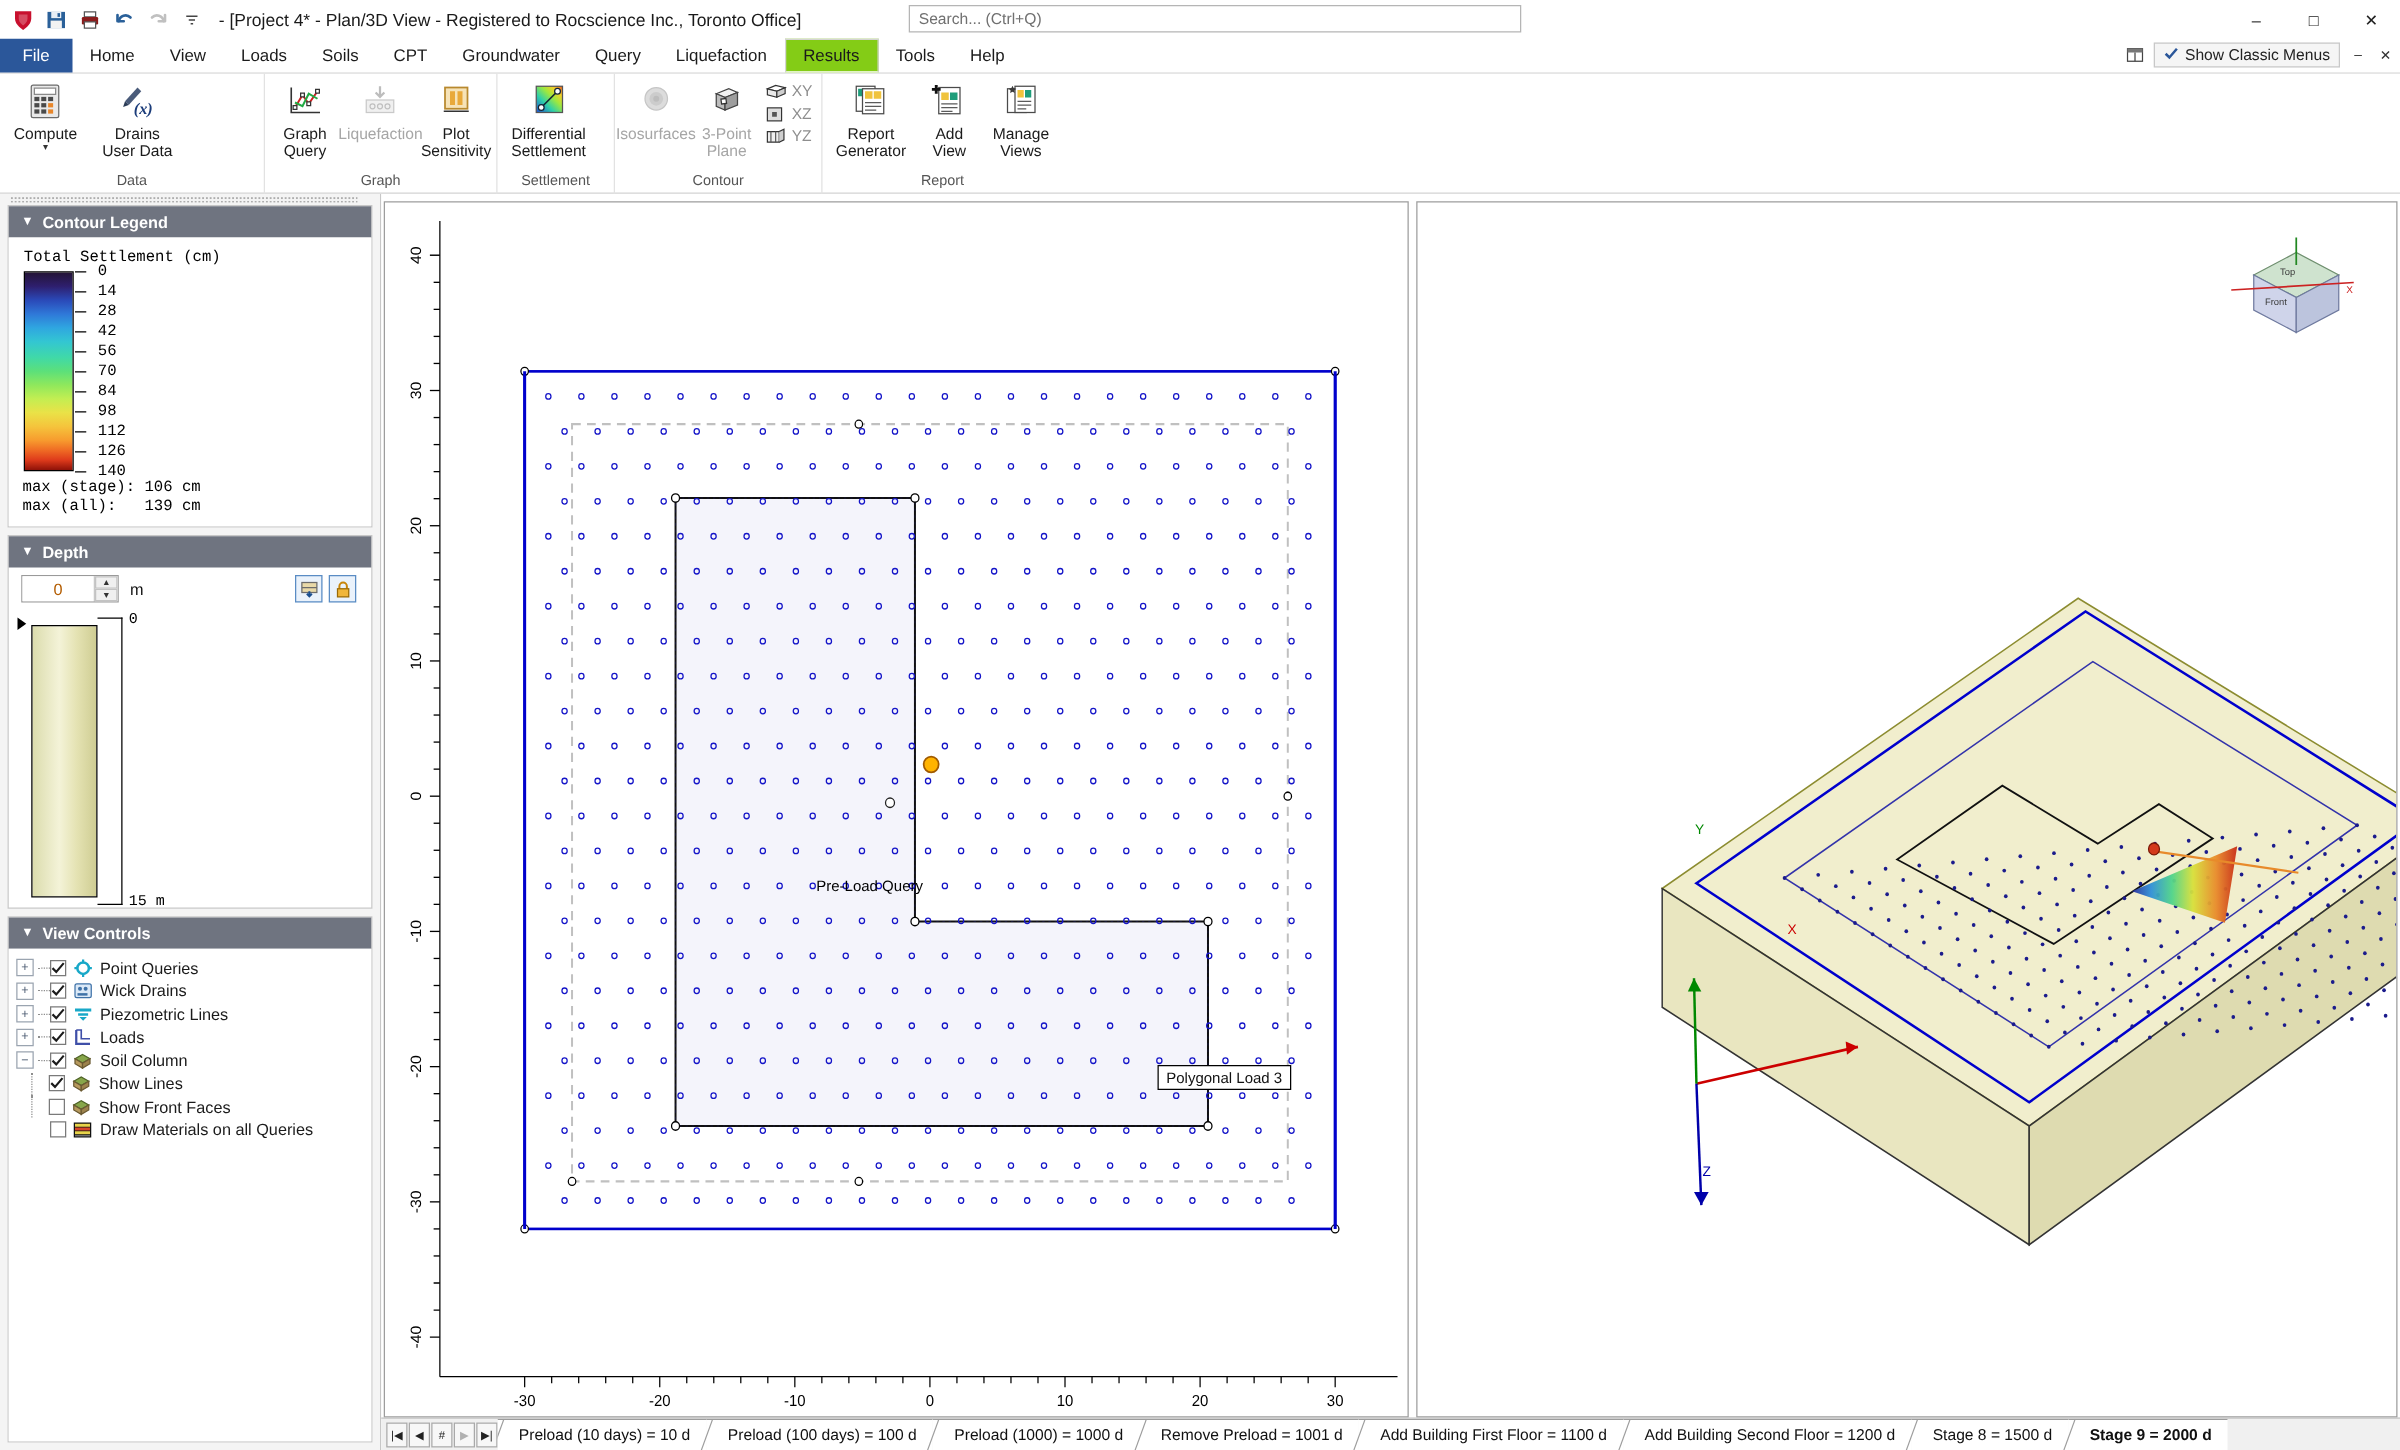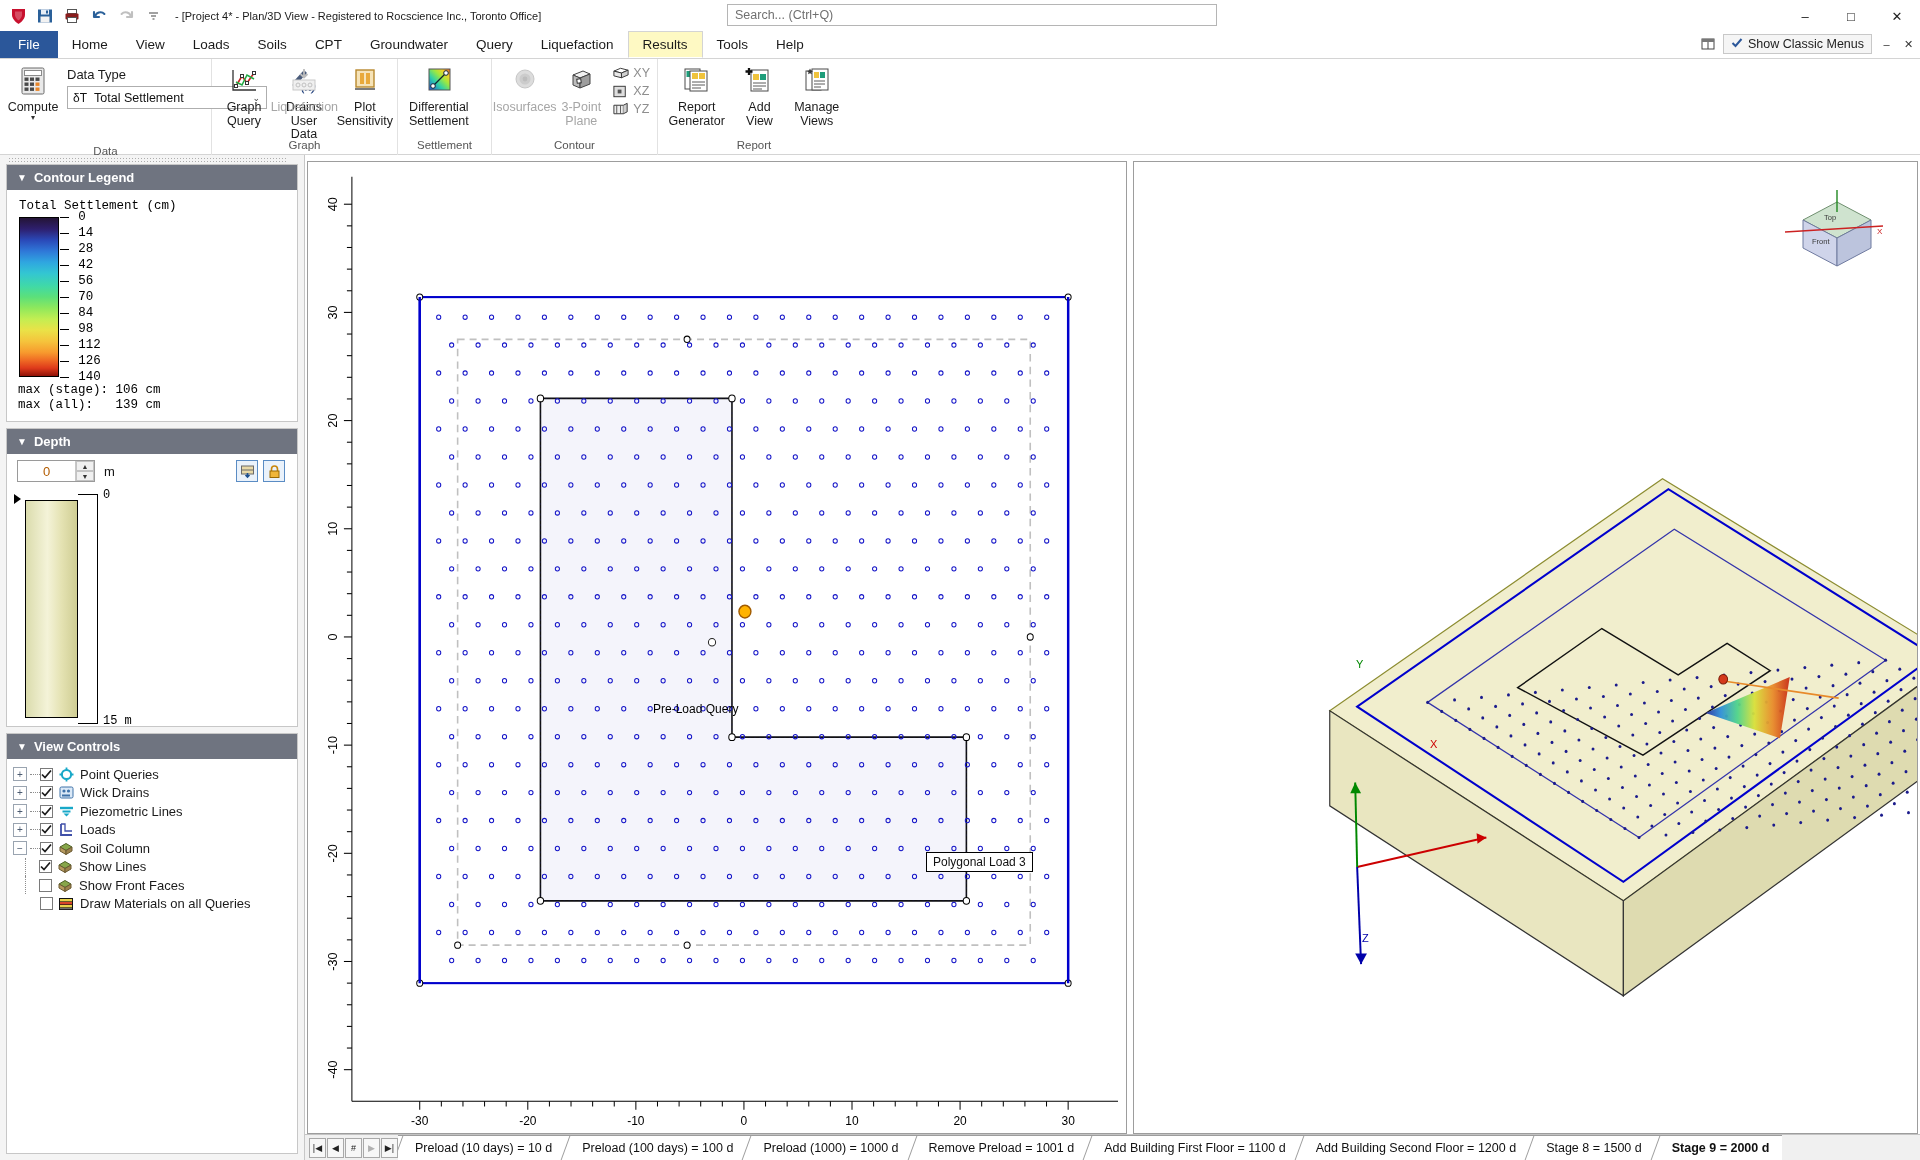--- a/index.html
+++ b/index.html
@@ -11,31 +11,31 @@
     font-size: 13px;
     background: #f0f0f0;
     -webkit-font-smoothing: antialiased;
   }
   .app { width:1920px; height:1160px; display:flex; flex-direction:column; background:#fdfdfd; }
 
   
   .titlebar { height:32px; display:flex; align-items:center; background:#ffffff; border-bottom:0px solid #ddd; position:relative; }
   .qat { display:flex; align-items:center; gap:7px; padding-left:8px; }
   .qat-ico { width:20px; height:20px; display:flex; align-items:center; justify-content:center; cursor:pointer; }
-  .title-text { margin-left:12px; font-size:11px; color:#1a1a1a; white-space:nowrap;text-align:center; }
+  .title-text { margin-left:12px; font-size:14px; color:#1a1a1a; white-space:nowrap;text-align:center; }
   .searchbox { position:absolute; left:727px; top:4px; width:490px; height:22px; border:1px solid #b5b5b5; background:#fff;
                font-size:12.5px; color:#707070; padding:0 7px; line-height:20px; }
   .wbtns { position:absolute; right:0; top:0; height:32px; display:flex; }
   .wbtn { width:46px; height:32px; display:flex; align-items:center; justify-content:center; font-size:13px; color:#222; cursor:pointer; }
 
   
   .tabbar { height:27px; background:#fff; display:flex; align-items:flex-end; position:relative; border-bottom:1px solid #d4d4d4; }
   .tab { padding:0 14px; height:26px; line-height:26px; font-size:13.5px; color:#1b1b1b; cursor:pointer; white-space:nowrap; }
   .tab.file { background:#2b579a; color:#fff; padding:0 18px; height:27px; line-height:27px; }
-  .tab.active { background:#fef9c3; border:1px solid #d4d4d4; border-bottom:1px solid #fff; position:relative; z-index:3; height:27px; line-height:26px; }
+  .tab.active { background:#84cc16; border:1px solid #d4d4d4; border-bottom:1px solid #fff; position:relative; z-index:3; height:27px; line-height:26px; }
   .tabbar-right { position:absolute; right:4px; top:2px; display:flex; align-items:center; gap:7px; font-size:12.5px; color:#222; }
   .classic-menus { display:flex; gap:5px; border:1px solid #c8c8c8; background:#f5f5f5; padding:2px 7px; height:20px; cursor:pointer; }
   .mini-btn { width:15px; height:15px; display:flex; align-items:center; justify-content:center; font-size:11px; color:#333; cursor:pointer; }
 
   
   .ribbon { height:96px; background:#fff; display:flex; border-bottom:1px solid #d4d4d4; position:relative; }
   .rgroup { display:flex; flex-direction:column; height:96px; border-right:1px solid #e2e2e2; position:relative; }
   .rgroup-items { display:flex; flex:1; align-items:flex-start; padding:3px 5px 0 5px; gap:2px; }
   .rgroup-label { height:17px; font-size:11.5px; color:#555; text-align:center; line-height:14px; }
   .ritem { width:auto; min-width:54px; padding:2px 6px; display:flex; flex-direction:column; align-items:center; cursor:pointer; }
@@ -242,28 +242,20 @@
                   <rect x="12" y="21.5" width="4" height="3.4"></rect>
                 </g>
               <g fill="#e8862a">
                   <rect x="17.5" y="16.5" width="4" height="3.4"></rect>
                   <rect x="17.5" y="21.5" width="4" height="3.4"></rect>
                 </g>
             </svg>
           </div>
           <div class="cap">Compute</div>
           <div style="font-size:8px;color:#333;line-height:5px;">▾</div>
-        </div>
-        <div class="datatype-wrap">
-          <div class="datatype-label">Data Type</div>
-          <div class="datatype-combo">
-            <span style="font-size:12px;margin-right:7px;">δT</span>
-            <span>Total Settlement</span>
-            <span class="combo-caret">⌄</span>
-          </div>
         </div>
         <div class="ritem" style="min-width:58px;margin-left:6px;">
           <div class="ico32">
             <svg width="32" height="30" viewBox="0 0 32 30">
               <path d="M6 15 L16 4 L19 7 L9 18 Z" fill="#4a5b7a"></path>
                 <path d="M6 15 L9 18 L4.5 19.5 Z" fill="#2b3c56"></path>
               <text x="13" y="25" font-family="Liberation Serif, serif" font-size="13" font-style="italic" font-weight="bold" fill="#1b3c7a">(x)</text>
             </svg>
           </div>
           <div class="cap">Drains

